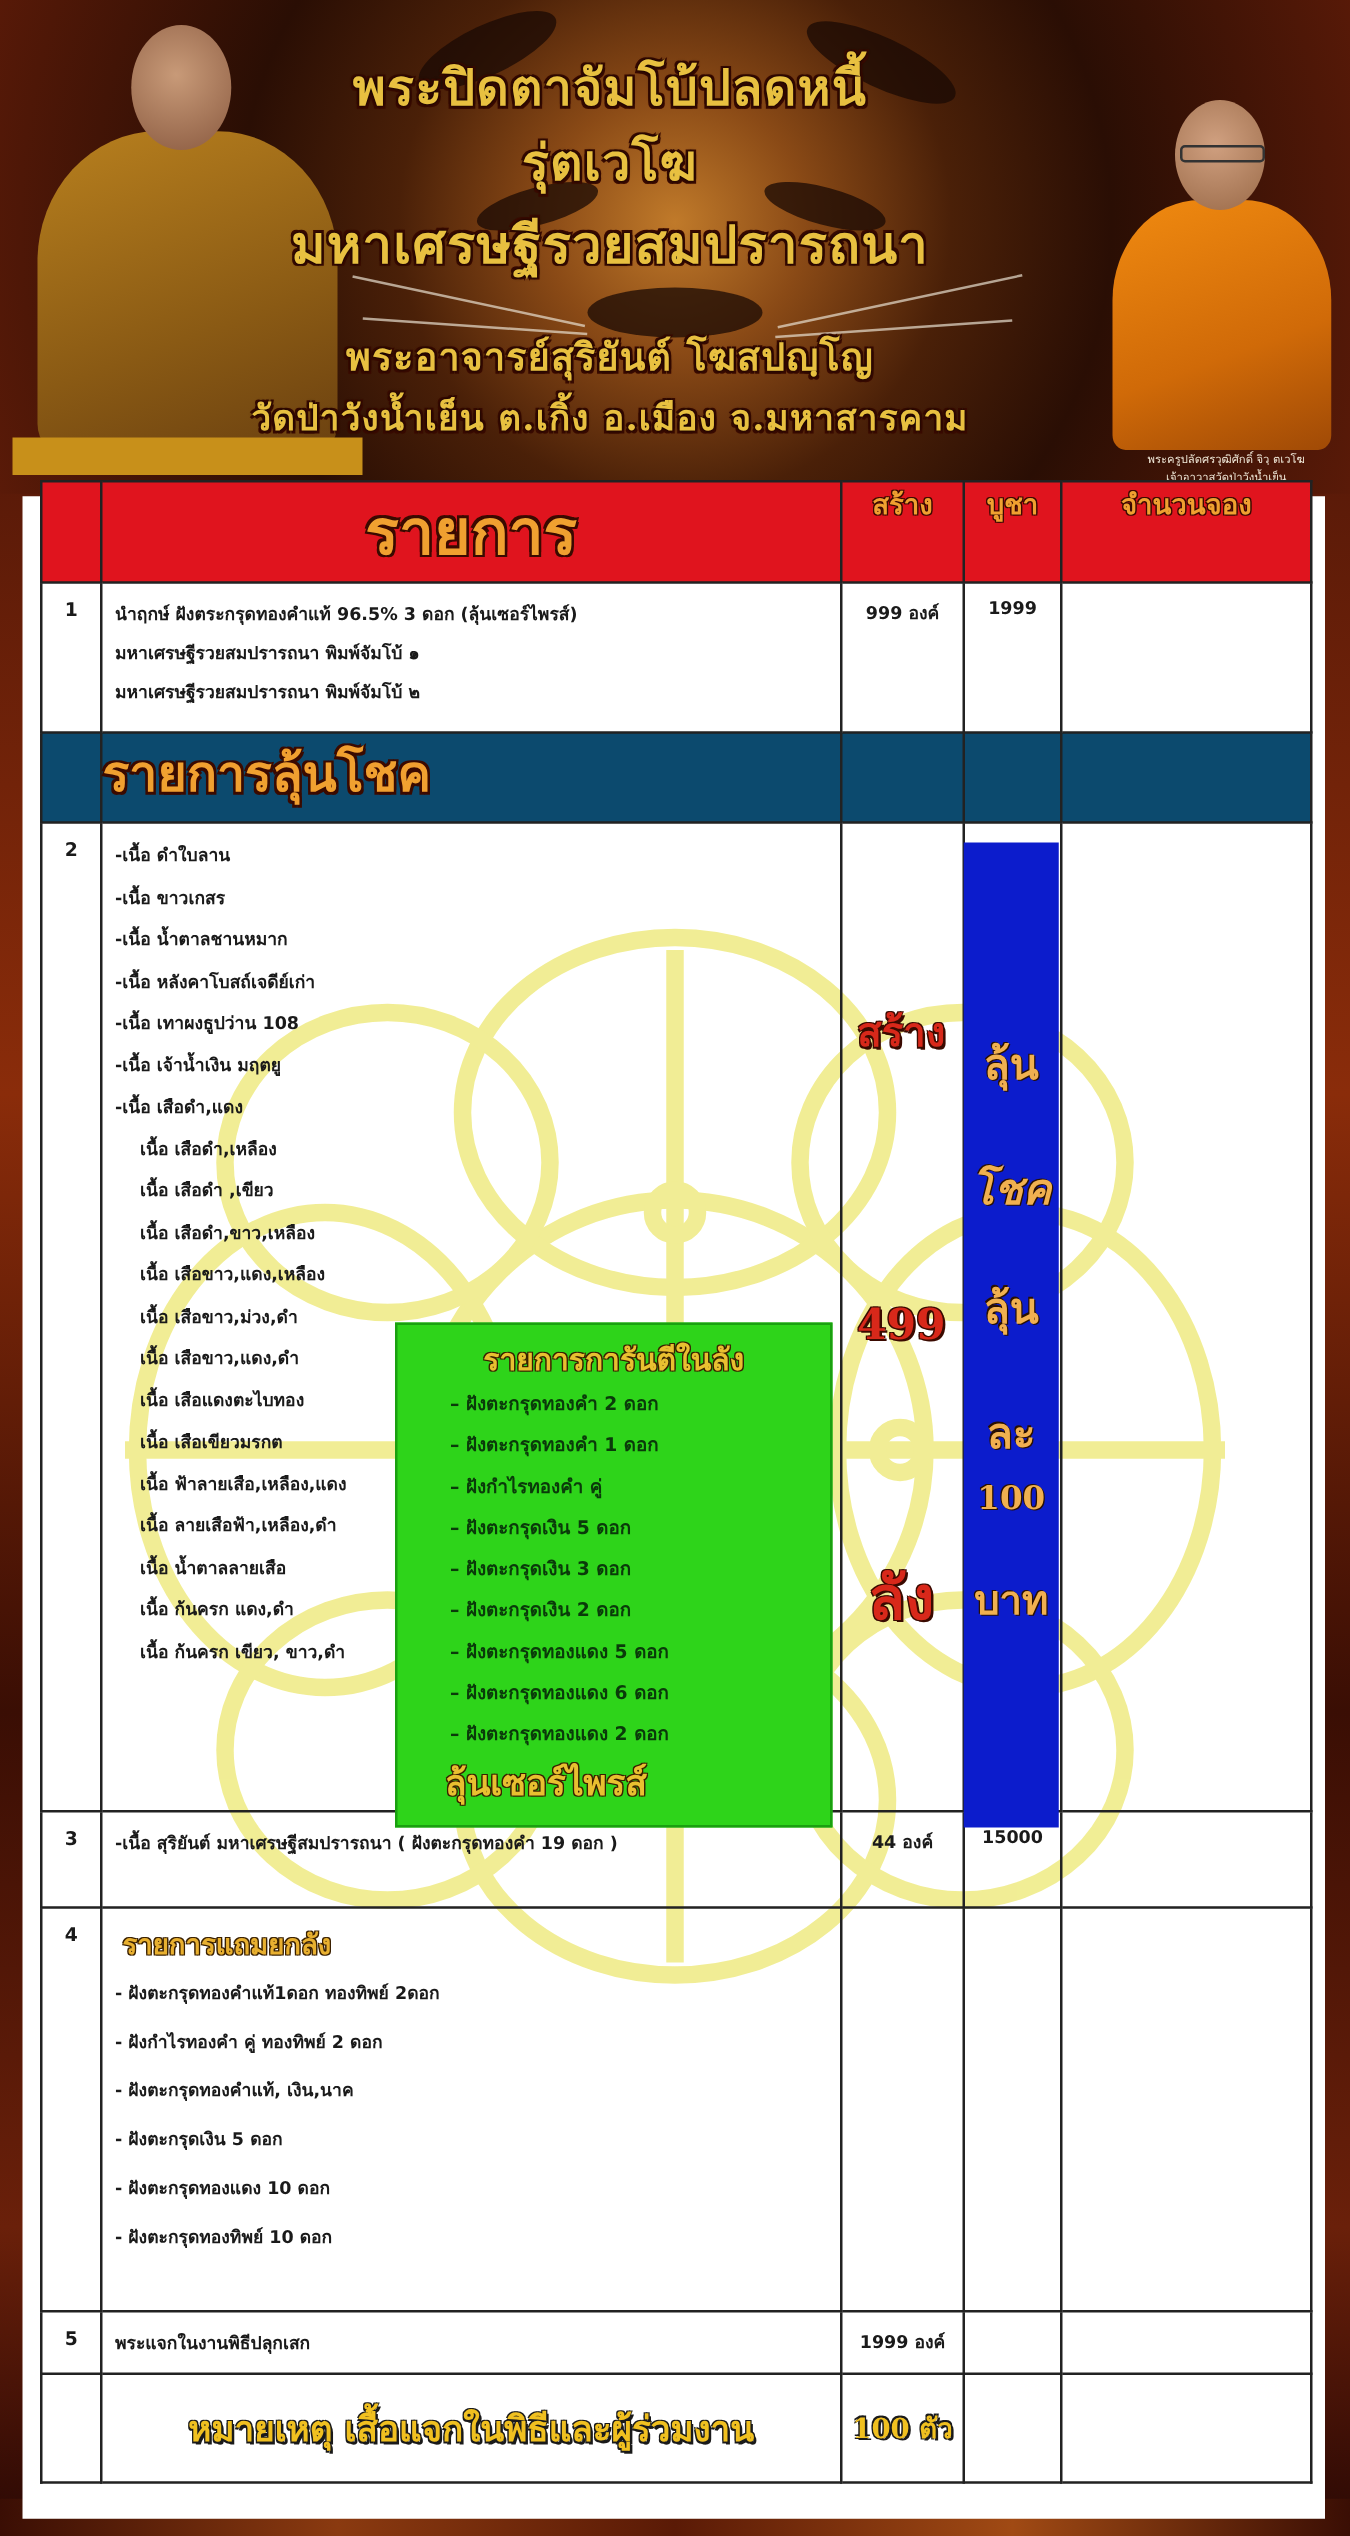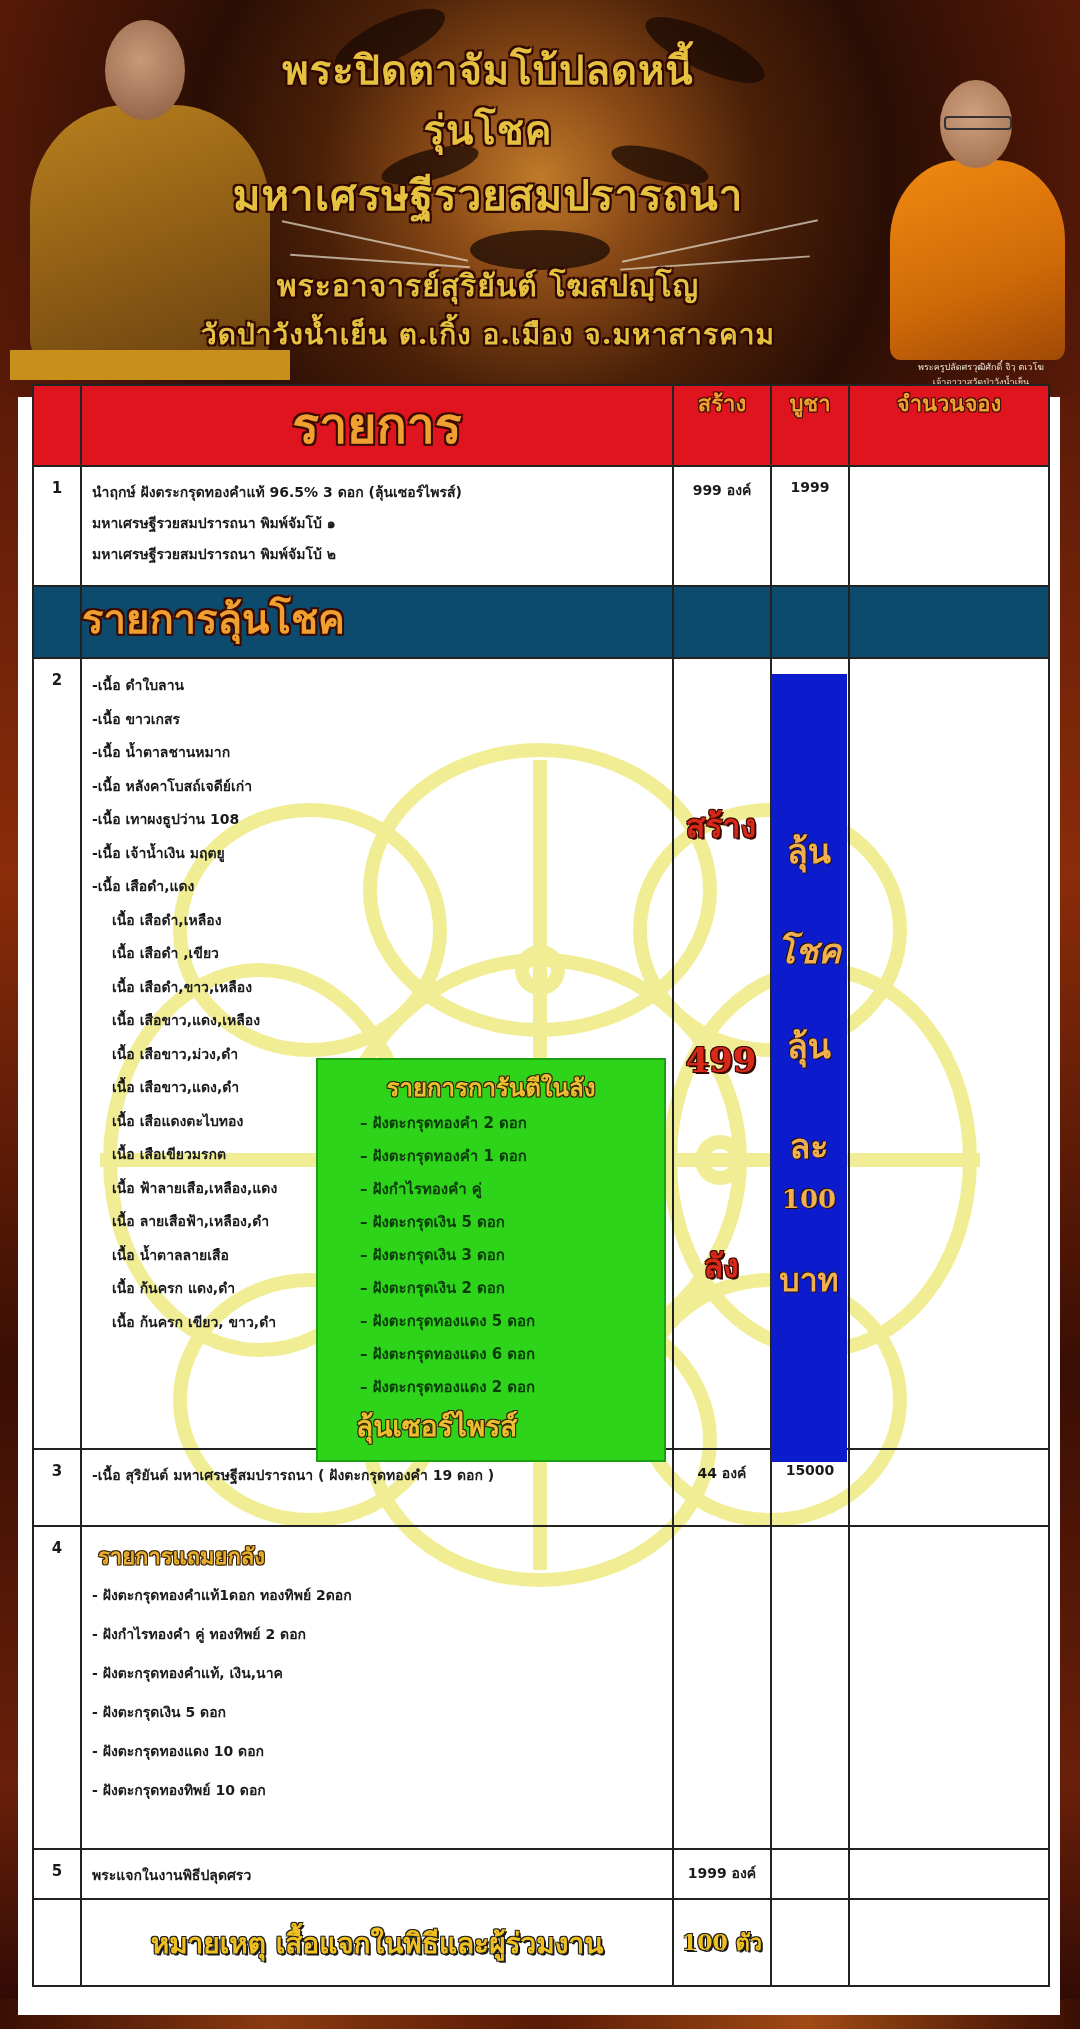--- a/index.html
+++ b/index.html
@@ -124,21 +124,21 @@
     <div class="head"></div>
     <div class="seat"></div>
   </div>
   <div class="monk monk-right">
     <div class="robe"></div>
     <div class="head"></div>
     <div class="glasses"></div>
   </div>
 
   <div class="banner-title t1">พระปิดตาจัมโบ้ปลดหนี้</div>
-  <div class="banner-title t2">รุ่นโชค</div>
+  <div class="banner-title t2">รุ่ตเวโฆ</div>
   <div class="banner-title t3">มหาเศรษฐีรวยสมปรารถนา</div>
   <div class="banner-title t4">พระอาจารย์สุริยันต์ โฆสปญฺโญ</div>
   <div class="banner-title t5">วัดป่าวังน้ำเย็น ต.เกิ้ง อ.เมือง จ.มหาสารคาม</div>
   <div class="caption cap1">พระครูปลัดศรวุฒิศักดิ์ จิวฺ ตเวโฆ</div>
   <div class="caption cap2">เจ้าอาวาสวัดป่าวังน้ำเย็น</div>
 </div>
 
 <div class="paper"></div>
 
 <svg class="watermark" viewBox="0 0 960 880">
@@ -250,40 +250,40 @@
       <div class="ln">- ฝังตะกรุดทองทิพย์ 10 ดอก</div>
     </td>
     <td></td>
     <td></td>
     <td></td>
   </tr>
 
   <tr style="height:50px">
     <td class="num">5</td>
     <td class="items">
-      <div class="ln">พระแจกในงานพิธีปลุดศรว</div>
+      <div class="ln">พระแจกในงานพิธีปลุกเสก</div>
     </td>
     <td class="val">1999 องค์</td>
     <td></td>
     <td></td>
   </tr>
 
   <tr style="height:87px">
     <td></td>
     <td class="note-text">หมายเหตุ เสื้อแจกในพิธีและผู้ร่วมงาน</td>
     <td class="note-text" style="font-size:22px">100  ตัว</td>
     <td></td>
     <td></td>
   </tr>
 </tbody>
   </table>
 
 <div class="red-word" style="left:672px;top:800px;width:98px;font-size:32px;">สร้าง</div>
 <div class="red-word" style="left:672px;top:1040px;width:98px;font-size:34px;">499</div>
-<div class="red-word" style="left:672px;top:1240px;width:98px;font-size:32px;">ลัง</div>
+<div class="red-word" style="left:672px;top:1240px;width:98px;font-size:48px;">ลัง</div>
 
 <div class="blue-col">
   <div class="blue-word" style="top:150px;font-size:34px;">ลุ้น</div>
   <div class="blue-word" style="top:250px;font-size:34px;font-style:italic;">โชค</div>
   <div class="blue-word" style="top:345px;font-size:34px;">ลุ้น</div>
   <div class="blue-word" style="top:445px;font-size:34px;">ละ</div>
   <div class="blue-word" style="top:510px;font-size:26px;">100</div>
   <div class="blue-word" style="top:580px;font-size:32px;">บาท</div>
 </div>
 

